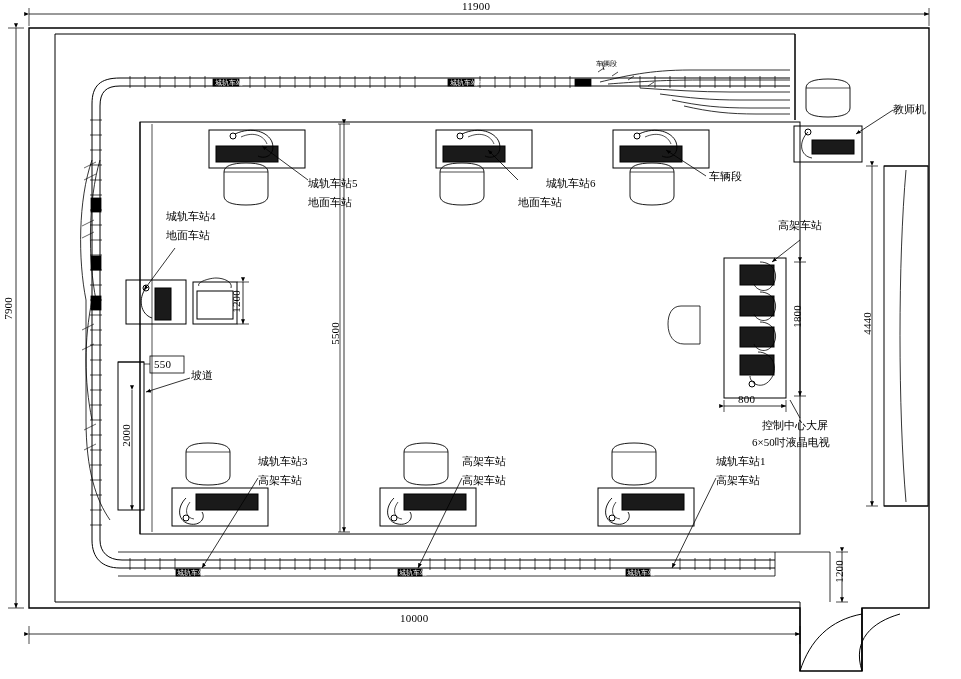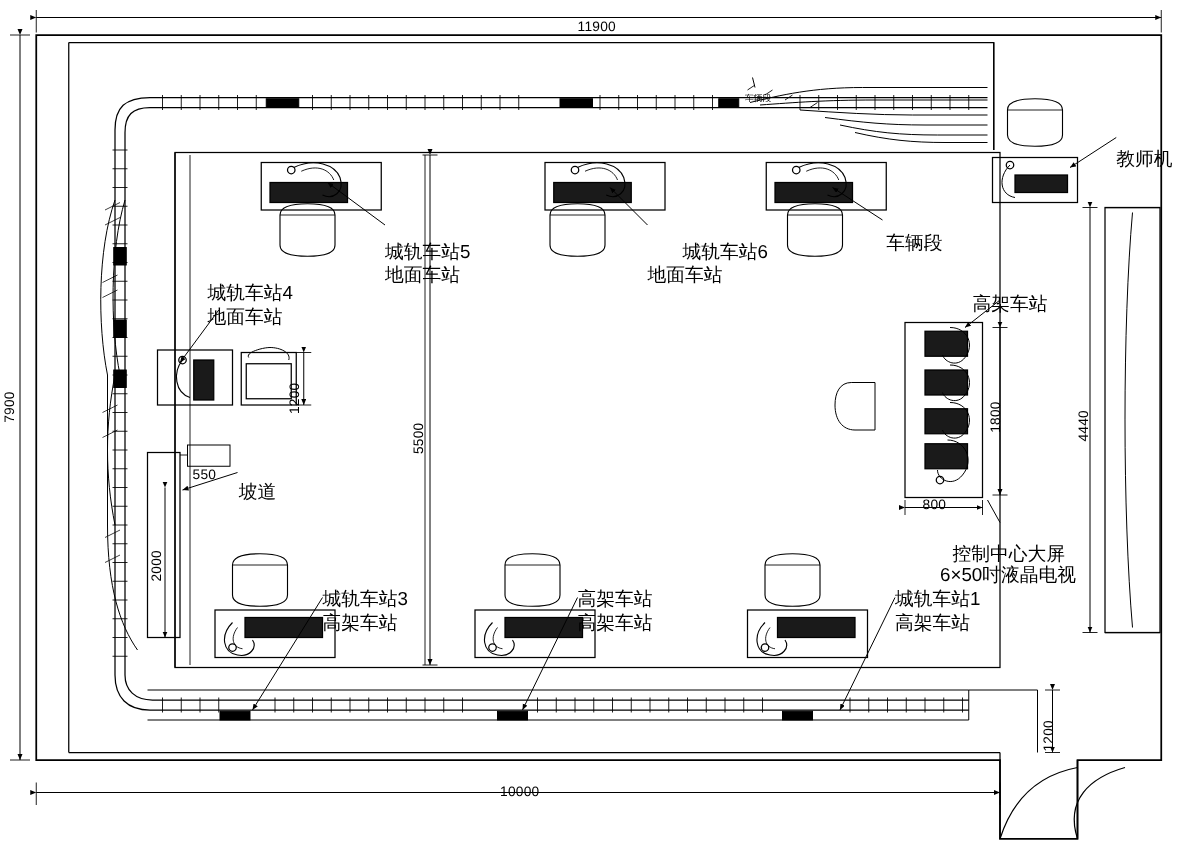--- a/index.html
+++ b/index.html
@@ -19,41 +19,40 @@
   }
   svg.layer {
     position: absolute;
     left: 0;
     top: 0;
     width: 961px;
     height: 679px;
   }
   .lbl {
     position: absolute;
-    font-family: Liberation Sans, sans-serif;
+    font-family: Liberation Serif, serif;
     font-size: 12px;
     color: #000;
     white-space: pre;
     line-height: 1.15;
-    margin-top: 16px;
   }
   .lbl.dim {
     font-size: 11px;
     letter-spacing: 0.2px;
   }
   .lbl.vert {
     writing-mode: vertical-rl;
     text-orientation: mixed;
     transform: rotate(180deg);
   }
   .lbl.tiny {
     font-size: 7px;
   }
   .lbl.cjk {
-    font-size: 15px;
+    font-size: 11px;
     font-weight: 500;
   }
 </style>
 </head>
 <body>
 
 <div id="stage">
 
   <svg class="layer" viewBox="0 0 961 679">
     <defs>
@@ -434,21 +433,21 @@
 
   <div class="lbl dim" style="left:462px; top:0px;">11900</div>
   <div class="lbl dim" style="left:400px; top:612px;">10000</div>
   <div class="lbl dim vert" style="left:2px; top:297px;">7900</div>
   <div class="lbl dim vert" style="left:861px; top:312px;">4440</div>
   <div class="lbl dim vert" style="left:329px; top:322px;">5500</div>
   <div class="lbl dim vert" style="left:230px; top:290px;">1200</div>
   <div class="lbl dim" style="left:154px; top:358px;text-align:right;">550</div>
   <div class="lbl dim vert" style="left:120px; top:424px;">2000</div>
   <div class="lbl dim vert" style="left:791px; top:305px;">1800</div>
-  <div class="lbl dim" style="left:738px; top:382px;">800</div>
+  <div class="lbl dim" style="left:738px; top:393px;">800</div>
   <div class="lbl dim vert" style="left:833px; top:560px;">1200</div>
 
   <div class="lbl cjk" style="left:893px; top:103px;">教师机</div>
   <div class="lbl cjk" style="left:778px; top:219px;">高架车站</div>
   <div class="lbl cjk" style="left:709px; top:170px;">车辆段</div>
   <div class="lbl tiny" style="left:596px; top:60px;">车辆段</div>
   <div class="lbl cjk" style="left:191px; top:369px;">坡道</div>
 
   <div class="lbl cjk" style="left:762px; top:419px;">控制中心大屏</div>
   <div class="lbl cjk" style="left:752px; top:436px;">6×50吋液晶电视</div>

